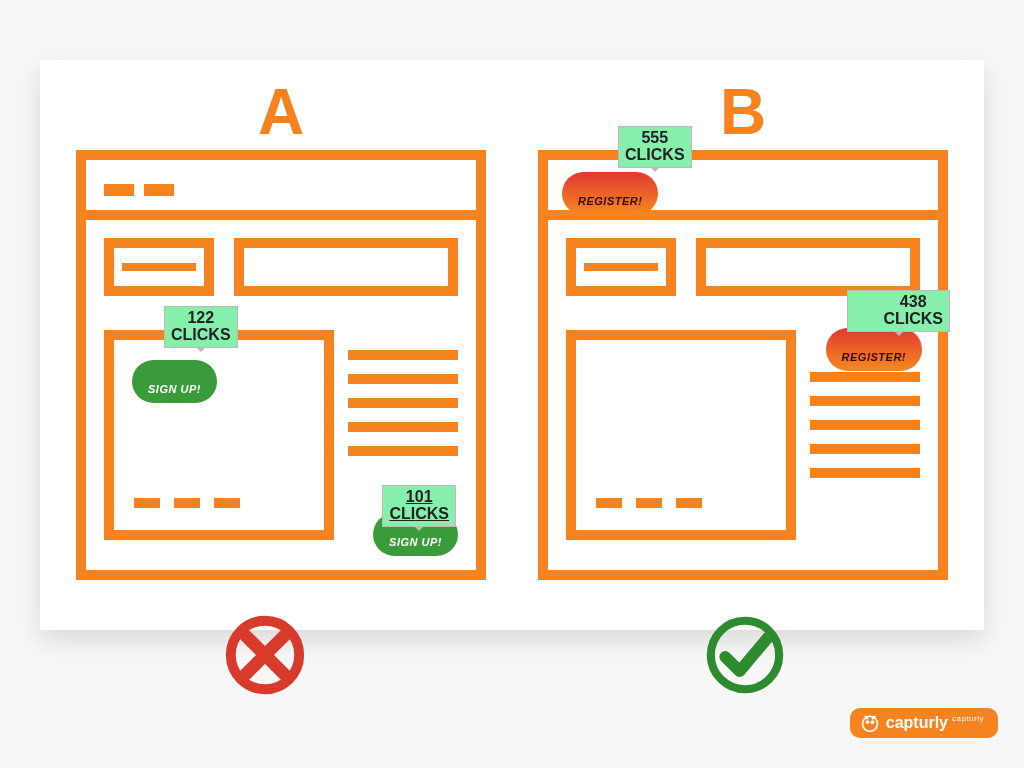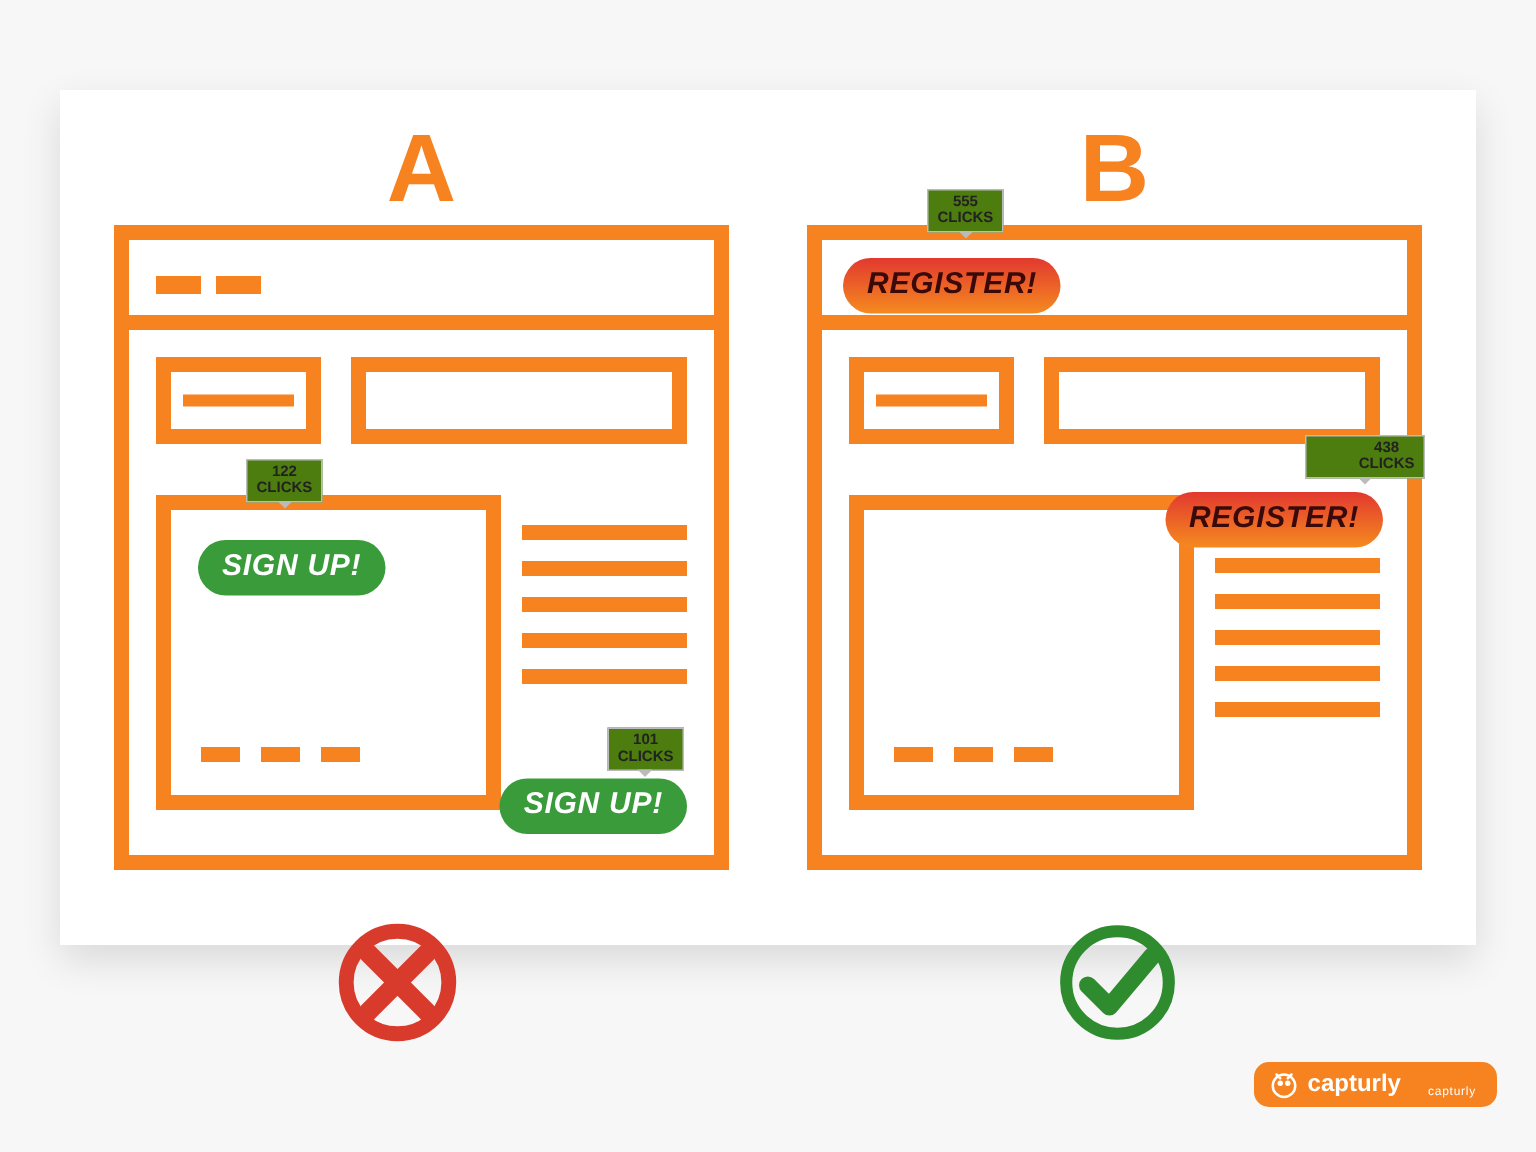--- a/index.html
+++ b/index.html
@@ -89,42 +89,42 @@
   .wf-bigbox .dashrow span { width:26px; height:10px; background:var(--orange); display:block; }
 
   
   .wf-lines { position:absolute; right:18px; top:130px; width:110px; display:flex; flex-direction:column; gap:14px; }
   .wf-lines span { height:10px; background:var(--orange); display:block; }
 
   
   .pill {
     position:absolute;
     border-radius: 999px;
-    padding: 6px 16px 8px 16px;
+    padding: 23px 16px 8px 16px;
     font-weight: 900;
     font-style: italic;
     letter-spacing: 0.5px;
-    font-size: 20px;
+    font-size: 11px;
   }
   .pill .under {
     position:absolute; inset:0; border-radius:999px;
     transform: translate(3px,4px);
     background: var(--yellow);
     z-index:-1;
   }
   .pill.green { background: var(--green-btn); color:#ffffff; }
   .pill.red   { background: linear-gradient(180deg, var(--red-btn-top), var(--red-btn-bot)); color:#3a0a0a; }
 
   
   .tip {
     position:absolute;
-    background:#4d7c0f;
+    background:#86efac;
     border:1px solid #bbb;
     padding:3px 6px;
-    font-size:10px;
+    font-size:16px;
     font-weight:700;
     line-height:1.05;
     text-align:center;
     color:#222;
     white-space: pre;
   }
   .tip.pointer-down::after,
   .tip.pointer-up::after {
     content:"";
     position:absolute;
@@ -141,21 +141,21 @@
 
   
   .brand {
     position:absolute; right:26px; bottom:30px;
     background: var(--orange);
     color:#fff;
     border-radius: 10px;
     padding: 6px 14px 6px 36px;
     font-size: 16px;
     font-weight:700;
-    display:flex; align-items:flex-end; gap:16px;
+    display:flex; align-items:flex-start; gap:2px;
   }
   .brand .sub { font-size:8px; font-weight:400; letter-spacing:0.5px; margin-left:2px; }
   .brand .owl {
     position:absolute; left:10px; top:50%; transform:translateY(-50%);
     width:20px; height:20px;
   }
 </style>
 </head>
 <body>
 
@@ -192,21 +192,21 @@
             <span></span>
             <span></span>
             <span></span>
             <span></span>
         </div>
 
         <div class="pill green" style="right:18px; bottom:14px;">
           <span class="under"></span>
           <span>SIGN UP!</span>
         </div>
-        <div class="tip pointer-down" style="right:20px; bottom:56px;">101<br>CLICKS</div>
+        <div class="tip pointer-down" style="right:20px; bottom:43px;text-decoration:underline;">101<br>CLICKS</div>
       </div>
     </div>
   </div>
 
   <div class="variant">
     <div class="variant-label">B</div>
     <div class="wireframe">
       <div class="wf-header">
 
         <div class="pill red" style="left:14px; top:12px;">

